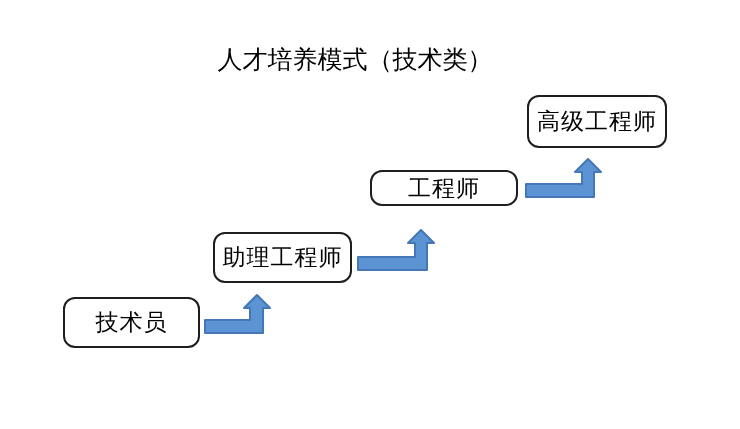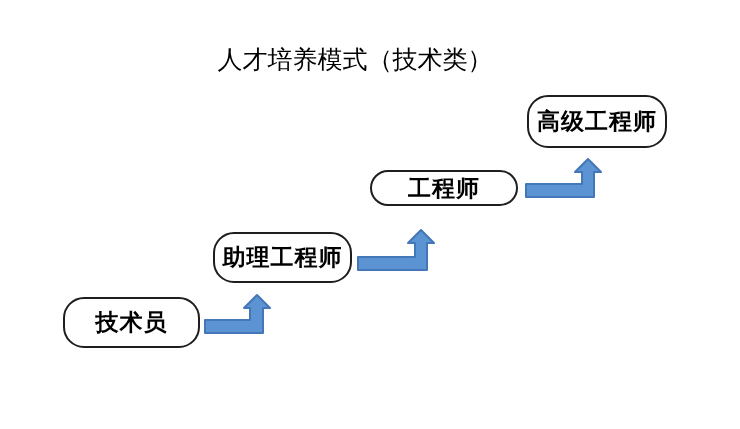--- a/index.html
+++ b/index.html
@@ -41,25 +41,24 @@
   .arrow-shape {
     fill: var(--arrow-fill);
     stroke: var(--arrow-stroke);
     stroke-width: 2;
     stroke-linejoin: round;
   }
   .node {
     position: absolute;
     background: var(--box-fill);
     border: 2px solid var(--box-border);
-    border-radius: 21px;
+    border-radius: 12px;
     display: flex;
     align-items: center;
     justify-content: center;
-    font-weight: bold;
   }
   .node span {
     font-size: 23px;
     color: var(--text);
     white-space: nowrap;
     letter-spacing: 1px;
   }
   .node-0 { left: 63px;  top: 297px; width: 137px; height: 51px; }
   .node-1 { left: 213px; top: 232px; width: 139px; height: 51px; }
   .node-2 { left: 370px; top: 170px; width: 148px; height: 36px; }

